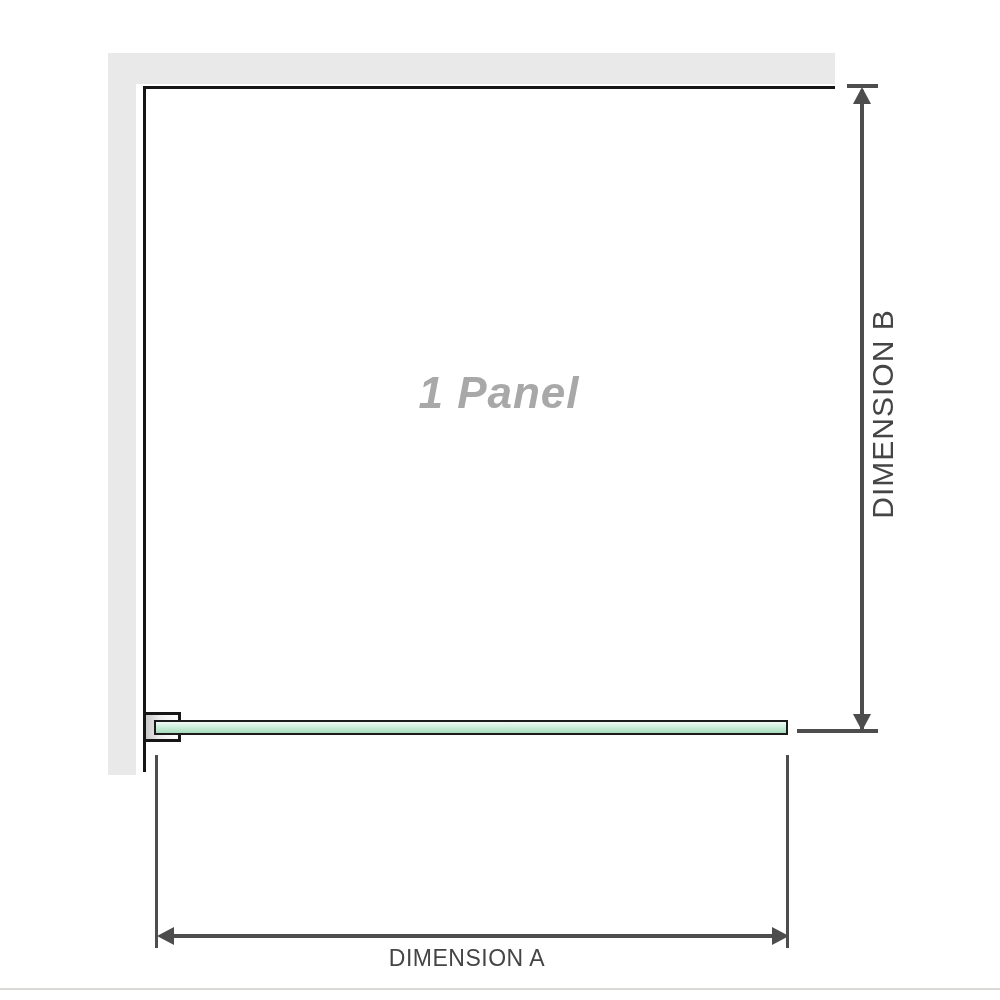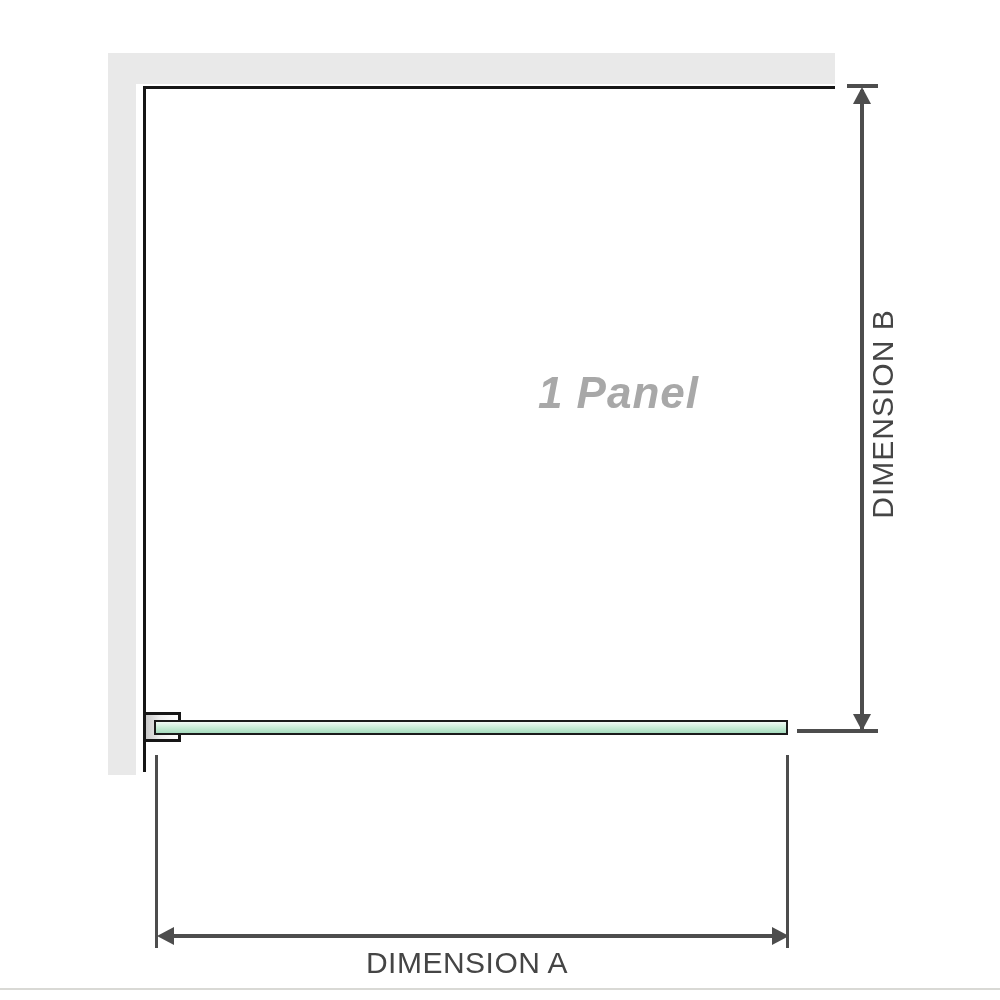--- a/index.html
+++ b/index.html
@@ -26,21 +26,21 @@
   
   .wall-top  { left: 108px; top: 53px; width: 727px; height: 31px; background: var(--wall); }
   .wall-left { left: 108px; top: 53px; width: 28px;  height: 722px; background: var(--wall); }
 
   
   .outline-top  { left: 143px; top: 86px; width: 692px; height: 3px; background: var(--outline); }
   .outline-left { left: 143px; top: 86px; width: 3px;  height: 686px; background: var(--outline); }
 
   
   .panel-label {
-    left: 299px; top: 369px; width: 400px; text-align: right;
+    left: 299px; top: 369px; width: 400px; text-align: center;
     font-size: 44px; font-weight: bold; font-style: italic;
     letter-spacing: 1px; color: var(--panel-text); line-height: 1.1;
   }
 
   
   .bracket {
     left: 143px; top: 712px; width: 38px; height: 30px;
     border: 3px solid var(--outline);
     background: linear-gradient(90deg, #c9c9c9 0%, #efefef 45%, #ffffff 100%);
   }
@@ -82,21 +82,21 @@
     border-top: 9px solid transparent; border-bottom: 9px solid transparent;
     border-right: 17px solid var(--dim);
   }
   .arrow-right {
     left: 772px; top: 927px; width: 0; height: 0;
     border-top: 9px solid transparent; border-bottom: 9px solid transparent;
     border-left: 17px solid var(--dim);
   }
   .dimA-label {
     left: 267px; top: 946px; width: 400px; text-align: center;
-    font-size: 30px; font-weight: 300; letter-spacing: 0.5px; color: var(--dim-text);
+    font-size: 23px; font-weight: 300; letter-spacing: 0.5px; color: var(--dim-text);
     line-height: 1.1;
   }
 
   
   .bottom-divider { left: 0; top: 988px; width: 1000px; height: 2px; background: var(--divider); }
 </style>
 </head>
 <body>
 
 <div id="stage">

